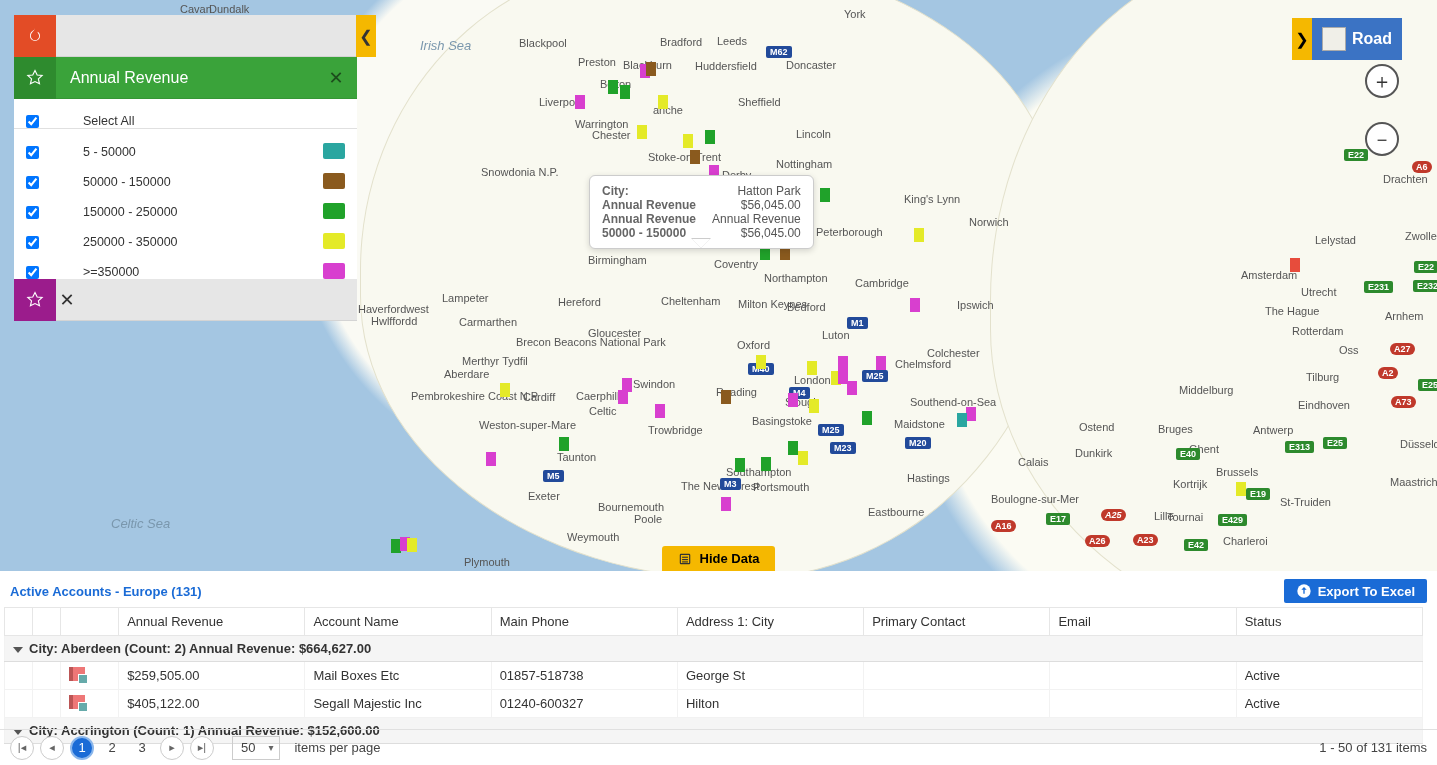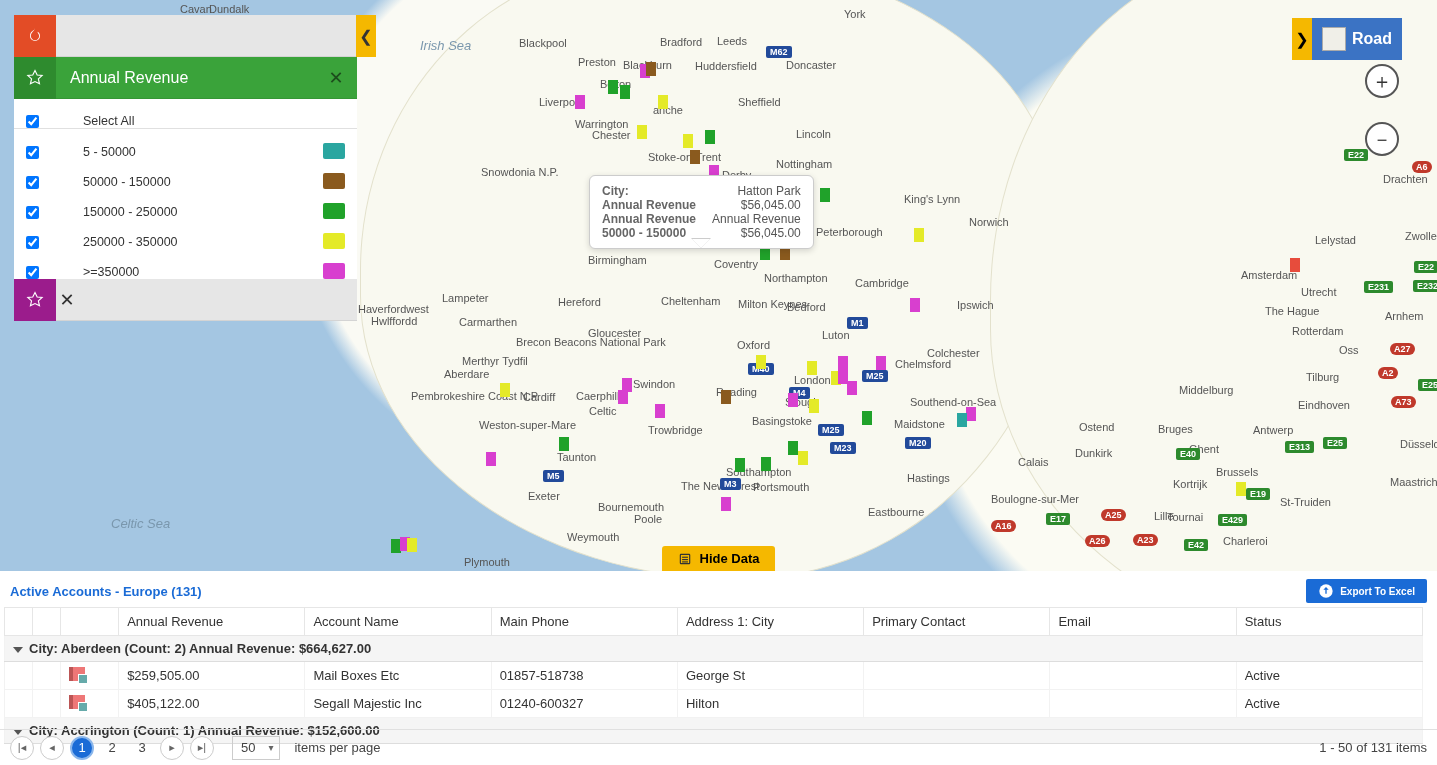--- a/index.html
+++ b/index.html
@@ -62,21 +62,21 @@
 .tooltip::after { content:""; position:absolute; bottom:-9px; left:50%; margin-left:-9px; border:9px solid transparent; border-top-color:#fff; }
 .tooltip::before { content:""; position:absolute; bottom:-10px; left:50%; margin-left:-10px; border:10px solid transparent; border-top-color:#ccc; }
 
 
 .hide-data { position:absolute; left:50%; transform:translateX(-50%); bottom:0; background:#f5b800; padding:5px 16px; font-size:13px; font-weight:600; display:flex; align-items:center; gap:8px; cursor:pointer; border-top-left-radius:3px; border-top-right-radius:3px; }
 
 
 .grid-section { position:absolute; top:571px; left:0; width:1437px; height:194px; background:#fff; }
 .grid-top { display:flex; align-items:center; justify-content:space-between; padding:8px 10px 4px 10px; }
 .grid-title { color:#1a6bd6; font-size:13px; font-weight:600; }
-.export-btn { background:#1a6bd6; color:#fff; font-size:10px; font-weight:600; padding:4px 12px; display:flex; align-items:center; gap:6px; cursor:pointer; border-radius:2px; }
+.export-btn { background:#1a6bd6; color:#fff; font-size:13px; font-weight:600; padding:4px 12px; display:flex; align-items:center; gap:6px; cursor:pointer; border-radius:2px; }
 
 table.grid { width:calc(100% - 18px); border-collapse:collapse; table-layout:fixed; margin-left:4px; }
 .grid th { text-align:left; font-weight:400; font-size:13px; color:#333; padding:6px 8px; border:1px solid #e6e6e6; background:#fff; }
 .grid td { font-size:13px; color:#333; padding:5px 8px; border:1px solid #f2f2f2; }
 .group-row td { background:#f5f5f5; font-weight:600; border-top:1px solid #ddd; border-bottom:1px solid #ddd; }
 .row-icon { width:16px; height:14px; display:inline-block; background:#e77; border-left:4px solid #b55; position:relative; }
 .row-icon::after { content:""; position:absolute; right:-3px; bottom:-3px; width:8px; height:8px; background:#6aa; border:1px solid #fff; }
 .collapse-caret { display:inline-block; width:0; height:0; border-left:5px solid transparent; border-right:5px solid transparent; border-top:6px solid #555; margin-right:6px; vertical-align:middle; }
 
 .pager { position:absolute; left:0; bottom:0; width:100%; height:36px; border-top:1px solid #e0e0e0; display:flex; align-items:center; padding:0 10px; font-size:13px; color:#444; gap:6px; }
@@ -204,21 +204,21 @@
       <span class="road-shield " style="left: 748px; top: 363px;">M40</span>
       <span class="road-shield " style="left: 789px; top: 387px;">M4</span>
       <span class="road-shield " style="left: 862px; top: 370px;">M25</span>
       <span class="road-shield " style="left: 818px; top: 424px;">M25</span>
       <span class="road-shield " style="left: 543px; top: 470px;">M5</span>
       <span class="road-shield " style="left: 720px; top: 441px; margin-top: 37px;">M3</span>
       <span class="road-shield " style="left: 905px; top: 437px;">M20</span>
       <span class="road-shield " style="left: 830px; top: 442px;">M23</span>
       <span class="road-shield red" style="left: 991px; top: 520px;">A16</span>
       <span class="road-shield green" style="left: 1046px; top: 513px;">E17</span>
-      <span class="road-shield red" style="left: 1101px; top: 509px;">A25</span>
+      <span class="road-shield red" style="left: 1101px; top: 509px; font-style: italic;">A25</span>
       <span class="road-shield red" style="left: 1133px; top: 534px;">A23</span>
       <span class="road-shield green" style="left: 1184px; top: 539px;">E42</span>
       <span class="road-shield green" style="left: 1218px; top: 514px;">E429</span>
       <span class="road-shield green" style="left: 1176px; top: 448px;">E40</span>
       <span class="road-shield green" style="left: 1246px; top: 488px;">E19</span>
       <span class="road-shield green" style="left: 1285px; top: 441px;">E313</span>
       <span class="road-shield green" style="left: 1323px; top: 437px;">E25</span>
       <span class="road-shield red" style="left: 1391px; top: 396px;">A73</span>
       <span class="road-shield red" style="left: 1378px; top: 367px;">A2</span>
       <span class="road-shield red" style="left: 1390px; top: 343px;">A27</span>

